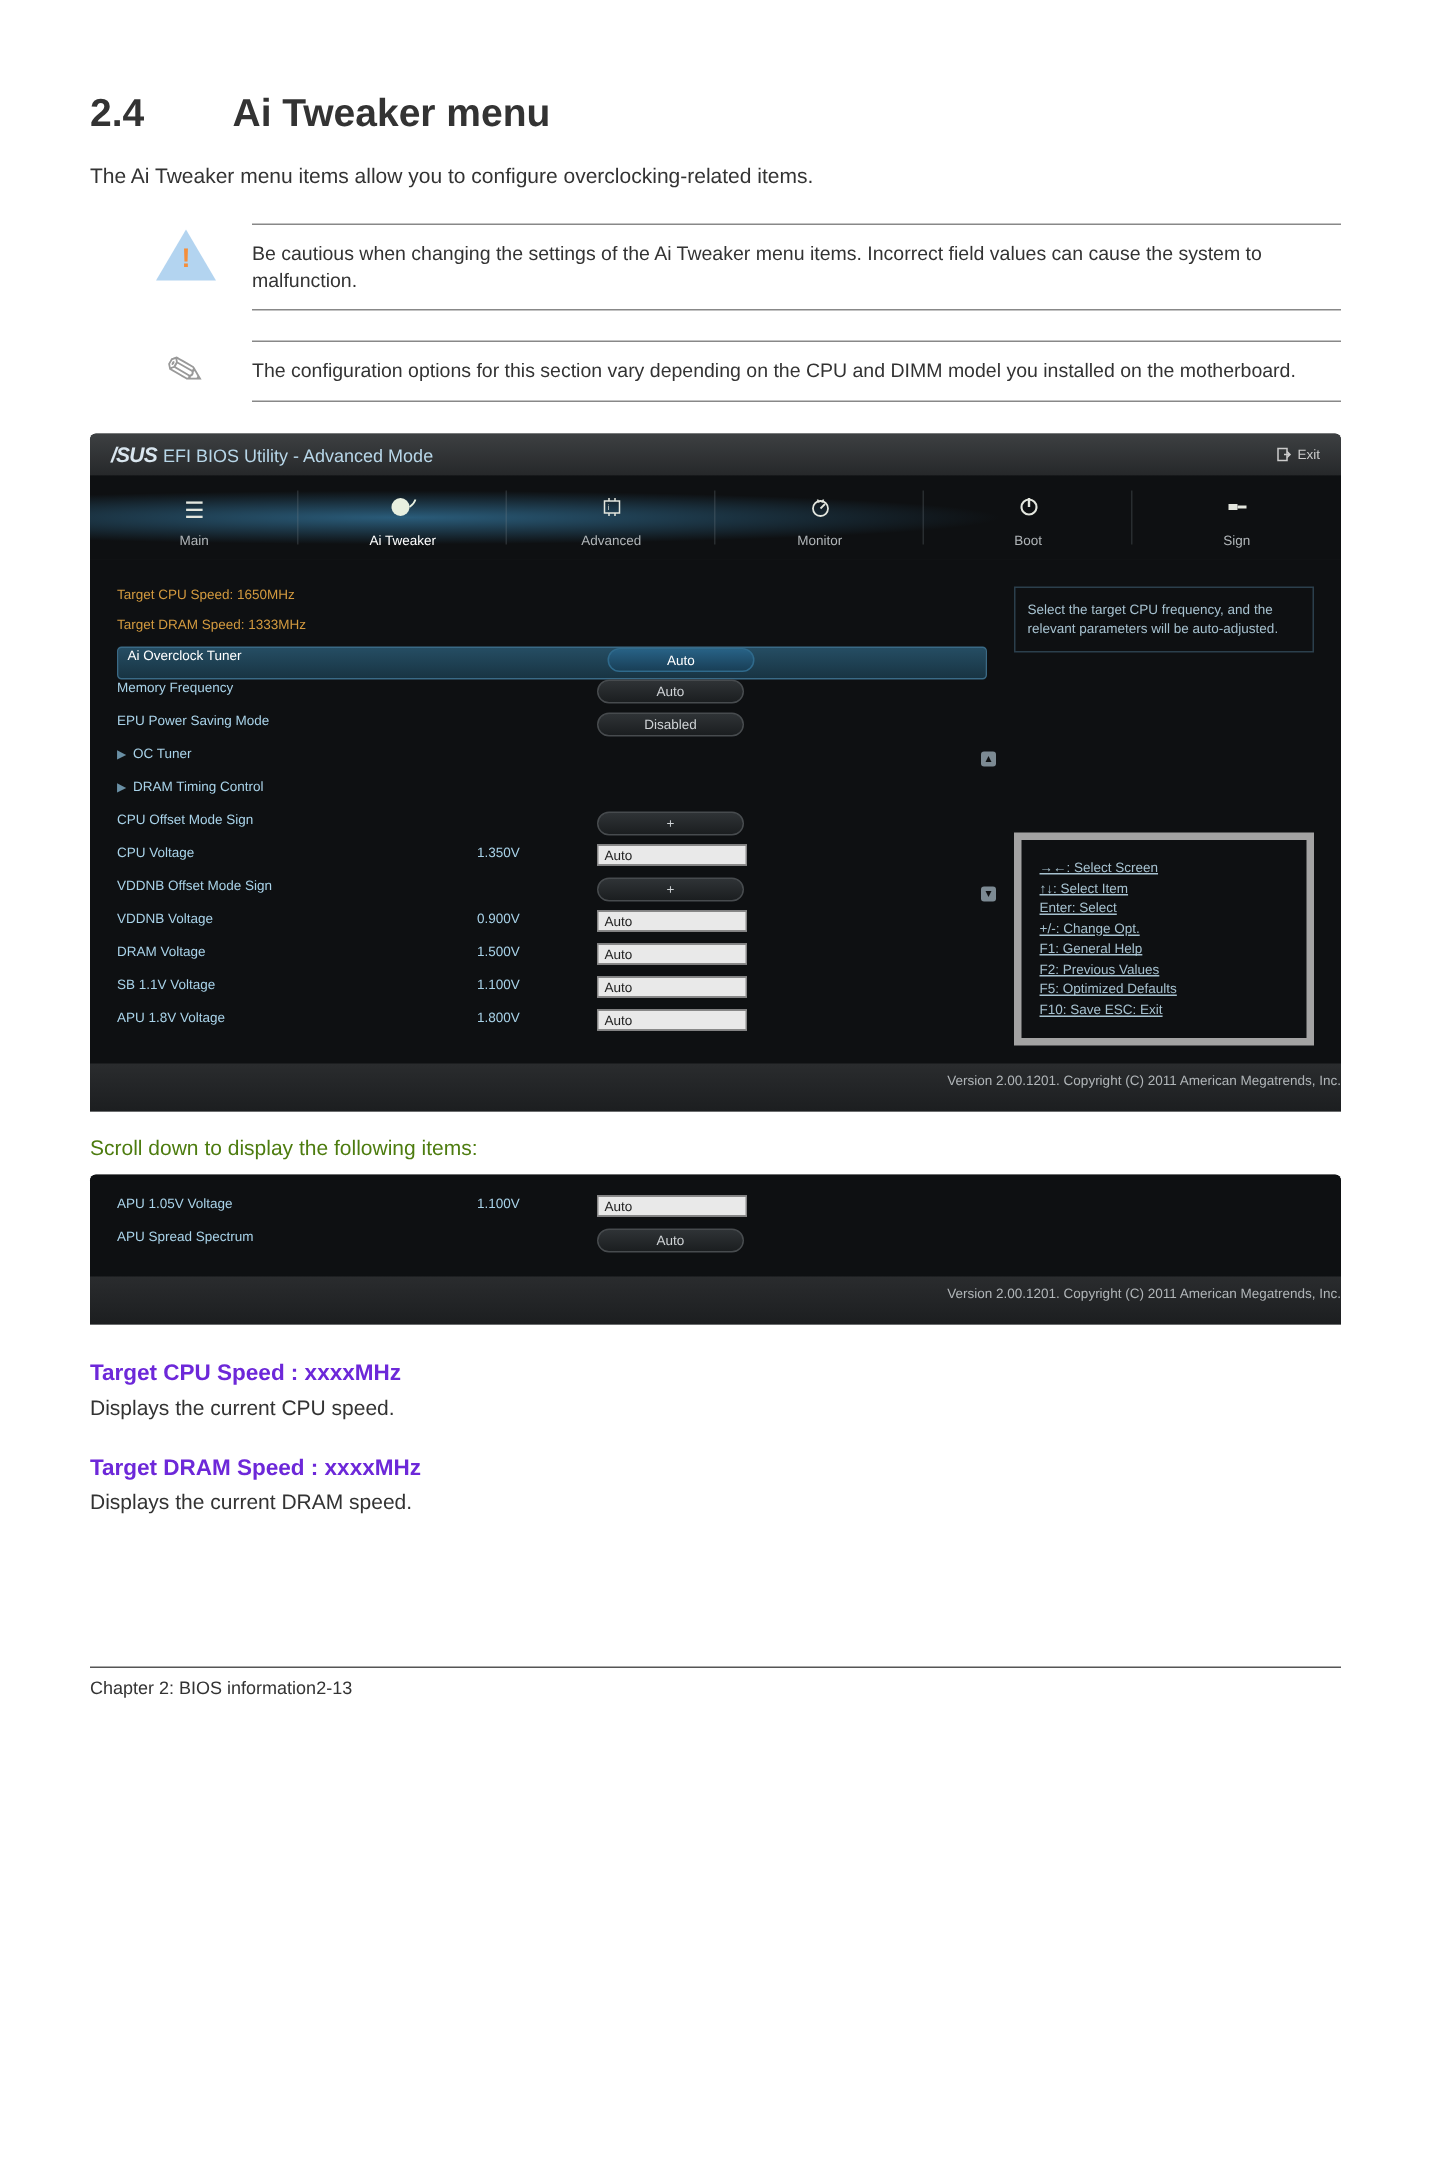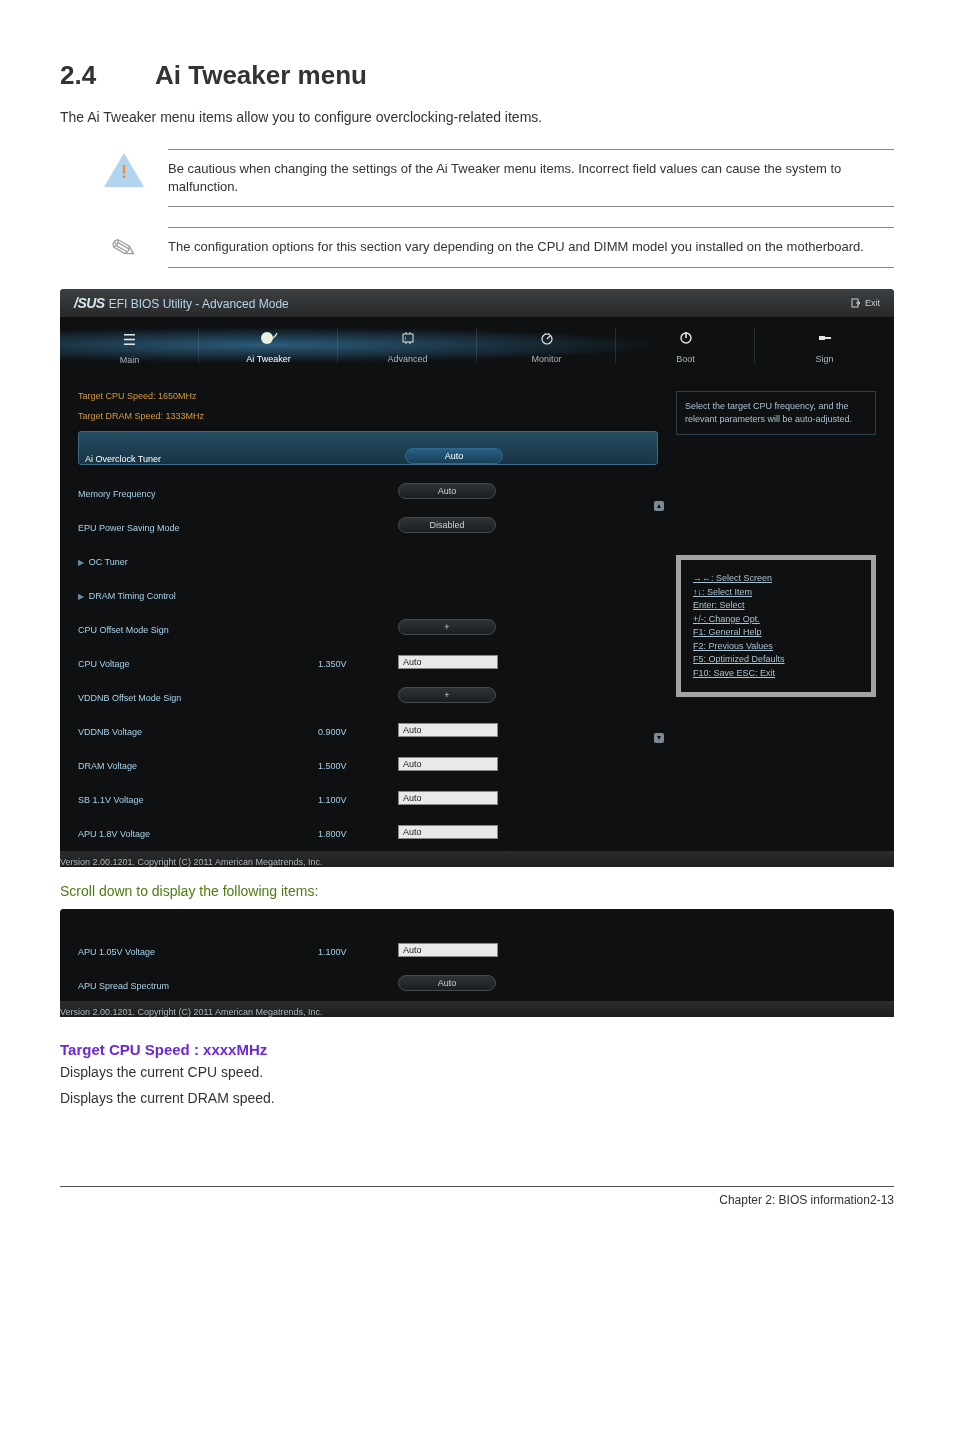--- a/index.html
+++ b/index.html
@@ -153,22 +153,22 @@
     width: 200px;
     font-size: 9px;
   }
   .target-line {
     color: #d39a3f;
     font-size: 9px;
     margin-bottom: 10px;
   }
   .bios-row {
     display: flex;
-    align-items: flex-end;
-    height: 34px;
+    align-items: flex-start;
+    height: 22px;
     color: #a8d2e8;
     font-size: 9px;
   }
   .bios-row.selected {
     background: linear-gradient(to bottom, #254d63, #183443);
     border: 1px solid #3a6a86;
     border-radius: 3px;
     box-sizing: border-box;
     padding-left: 6px;
   }
@@ -241,24 +241,24 @@
     margin-bottom: 120px;
   }
   .keys-box {
     border: 5px solid #a3a3a3;
     padding: 12px;
     color: #a7c2d0;
     line-height: 1.5;
     text-decoration: underline;
   }
   .bios-footer {
-    text-align: left;
+    text-align: right;
     color: #b0b5b8;
     font-size: 9px;
-    padding: 6px 0 0 0;
+    padding: 6px 0 16px 0;
     background: linear-gradient(to bottom, #2a2c2e, #1c1e20);
   }
   .scroll-note {
     font-size: 14px;
     color: #4d7c0f;
     margin: 16px 0 10px 0;
   }
   .bios-window.small .bios-body {
     padding: 14px 24px 10px 18px;
   }
@@ -268,24 +268,24 @@
     color: #6d28d9;
     margin: 24px 0 6px 0;
   }
   .subtext {
     font-size: 14px;
     color: #333;
     margin: 0 0 10px 0;
   }
   .page-footer {
     border-top: 1.5px solid #555;
-    margin-top: 80px;
+    margin-top: 102px;
     padding-top: 6px;
     display: flex;
-    justify-content: flex-end;
+    justify-content: flex-start;
     font-size: 12px;
     color: #333;
   }
 </style>
 </head>
 <body>
 
 <div class="page">
 
   <div class="section-title">
@@ -495,20 +495,21 @@
         </div>
       </div>
       <div class="bios-right"></div>
     </div>
     <div class="bios-footer">Version  2.00.1201.   Copyright  (C)  2011  American  Megatrends,  Inc.</div>
   </div>
 
   <h3 class="subhead">Target CPU Speed : xxxxMHz</h3>
   <p class="subtext">Displays the current CPU speed.</p>
 
+  <h3 class="subhead">Target DRAM Speed : xxxxMHz</h3>
   <p class="subtext">Displays the current DRAM speed.</p>
 
   <div class="page-footer">
     <span>Chapter 2: BIOS information</span>
     <span>2-13</span>
   </div>
 
 </div>
 
 </body></html>

